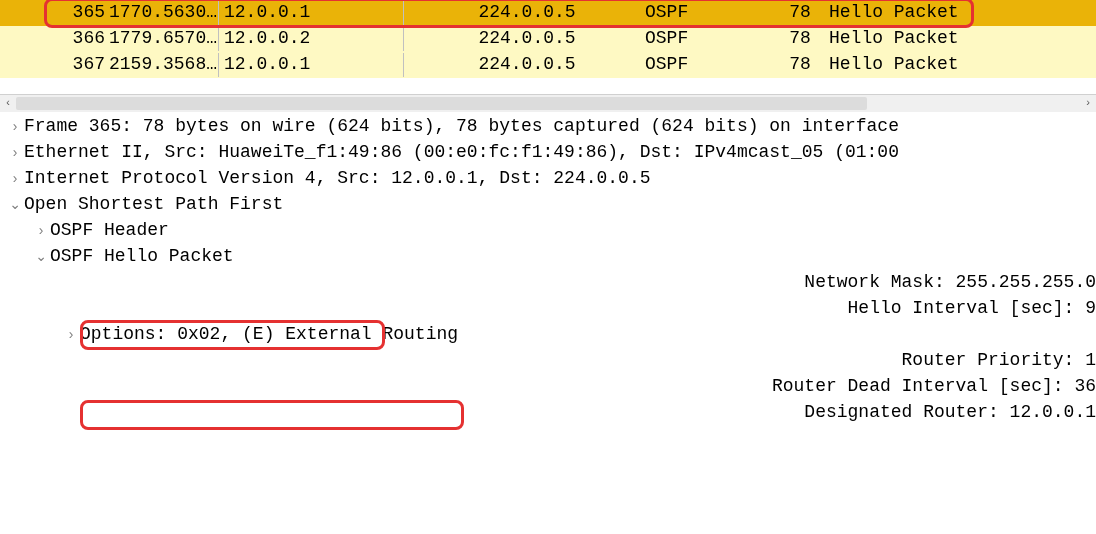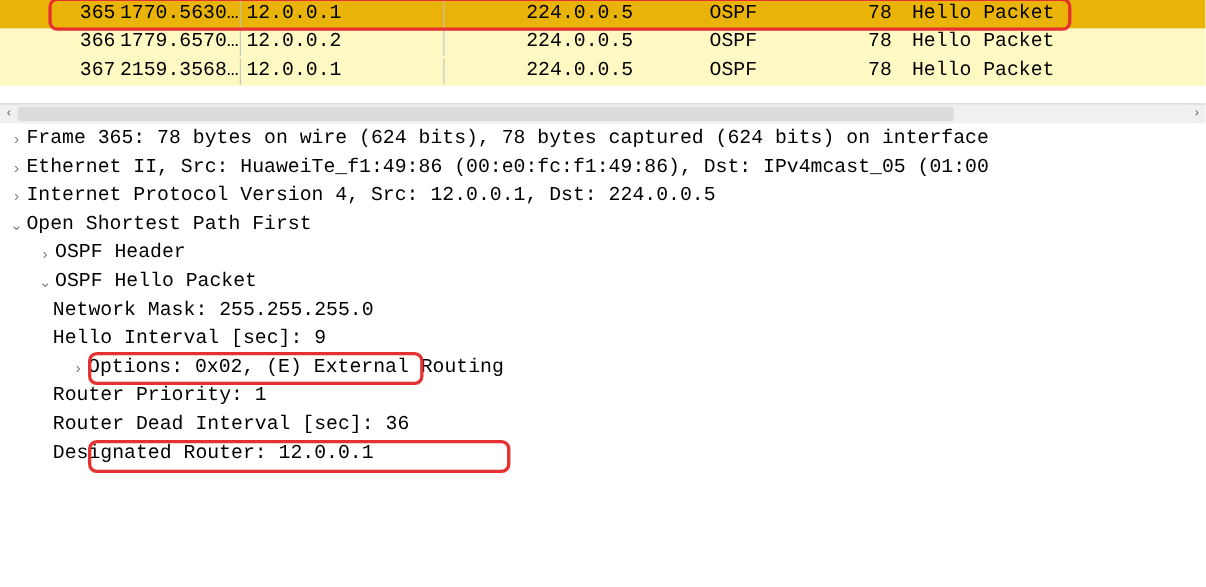--- a/index.html
+++ b/index.html
@@ -89,21 +89,21 @@
   .tree-line .tw {
     display: inline-block;
     width: 18px;
     text-align: center;
     color: #808080;
     font-family: Arial, sans-serif;
     font-size: 14px;
   }
   .tree-line.depth-1 { padding-left: 32px; }
   .tree-line.depth-2 { padding-left: 62px; }
-  .tree-line.depth-2-leaf { padding-left: 48px; }
+  .tree-line.depth-2-leaf { padding-left: 48px; justify-content: flex-end; }
   .highlight-box {
     position: absolute;
     border: 3px solid #e53131;
     border-radius: 8px;
     pointer-events: none;
   }
 </style>
 </head>
 <body>
 

